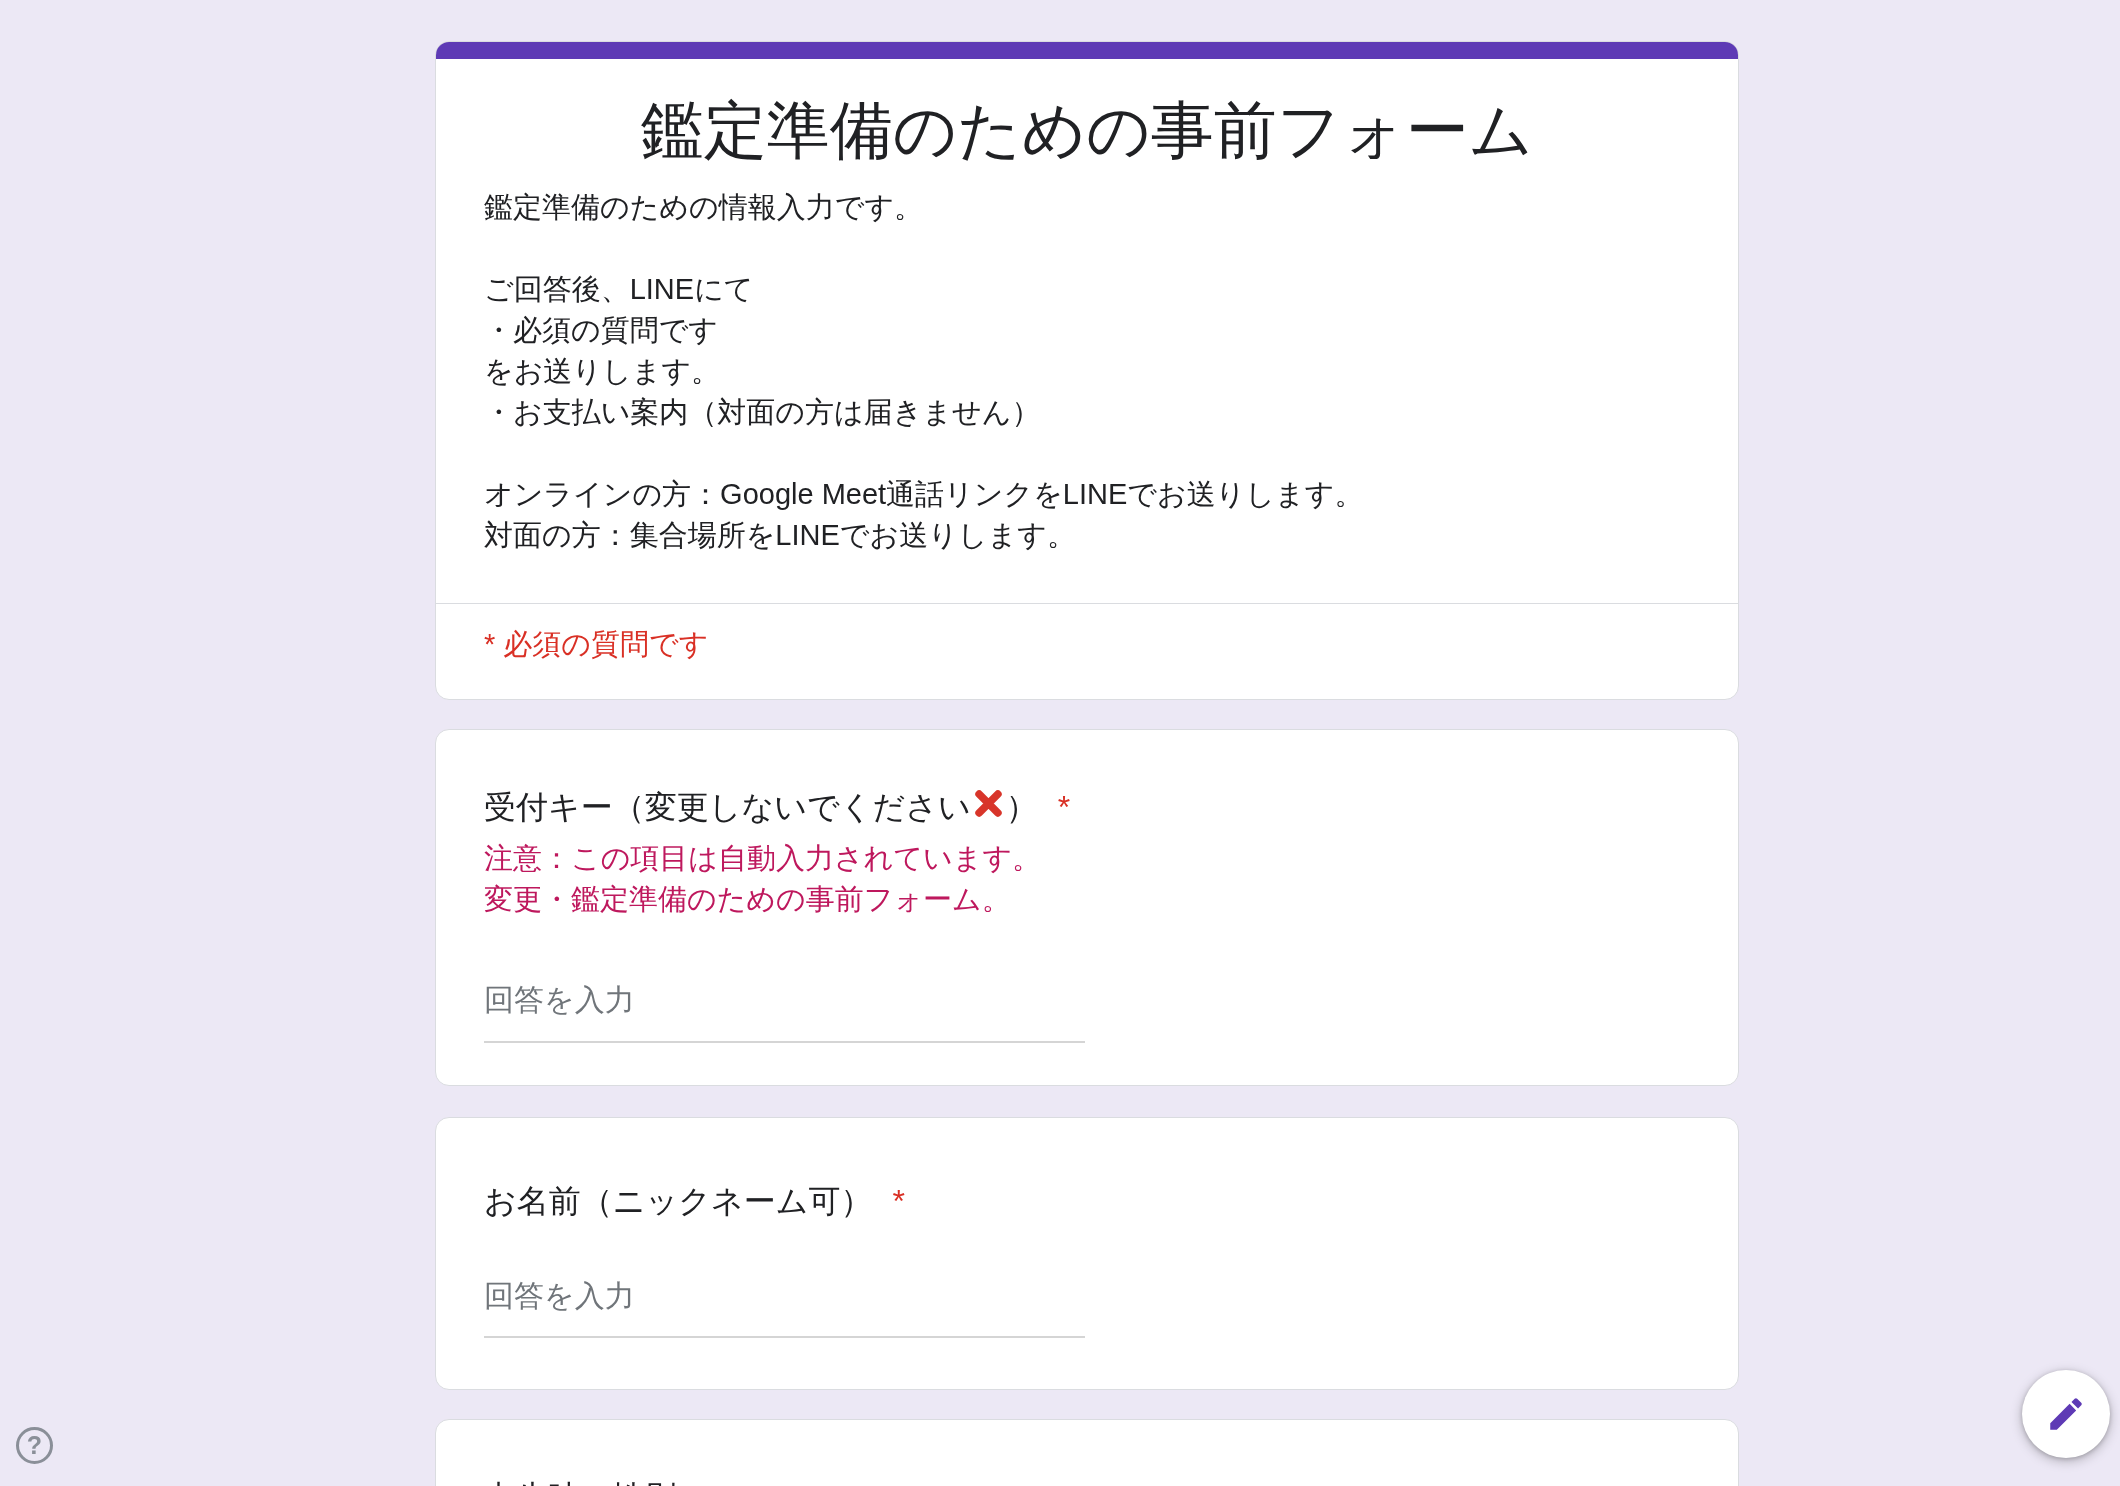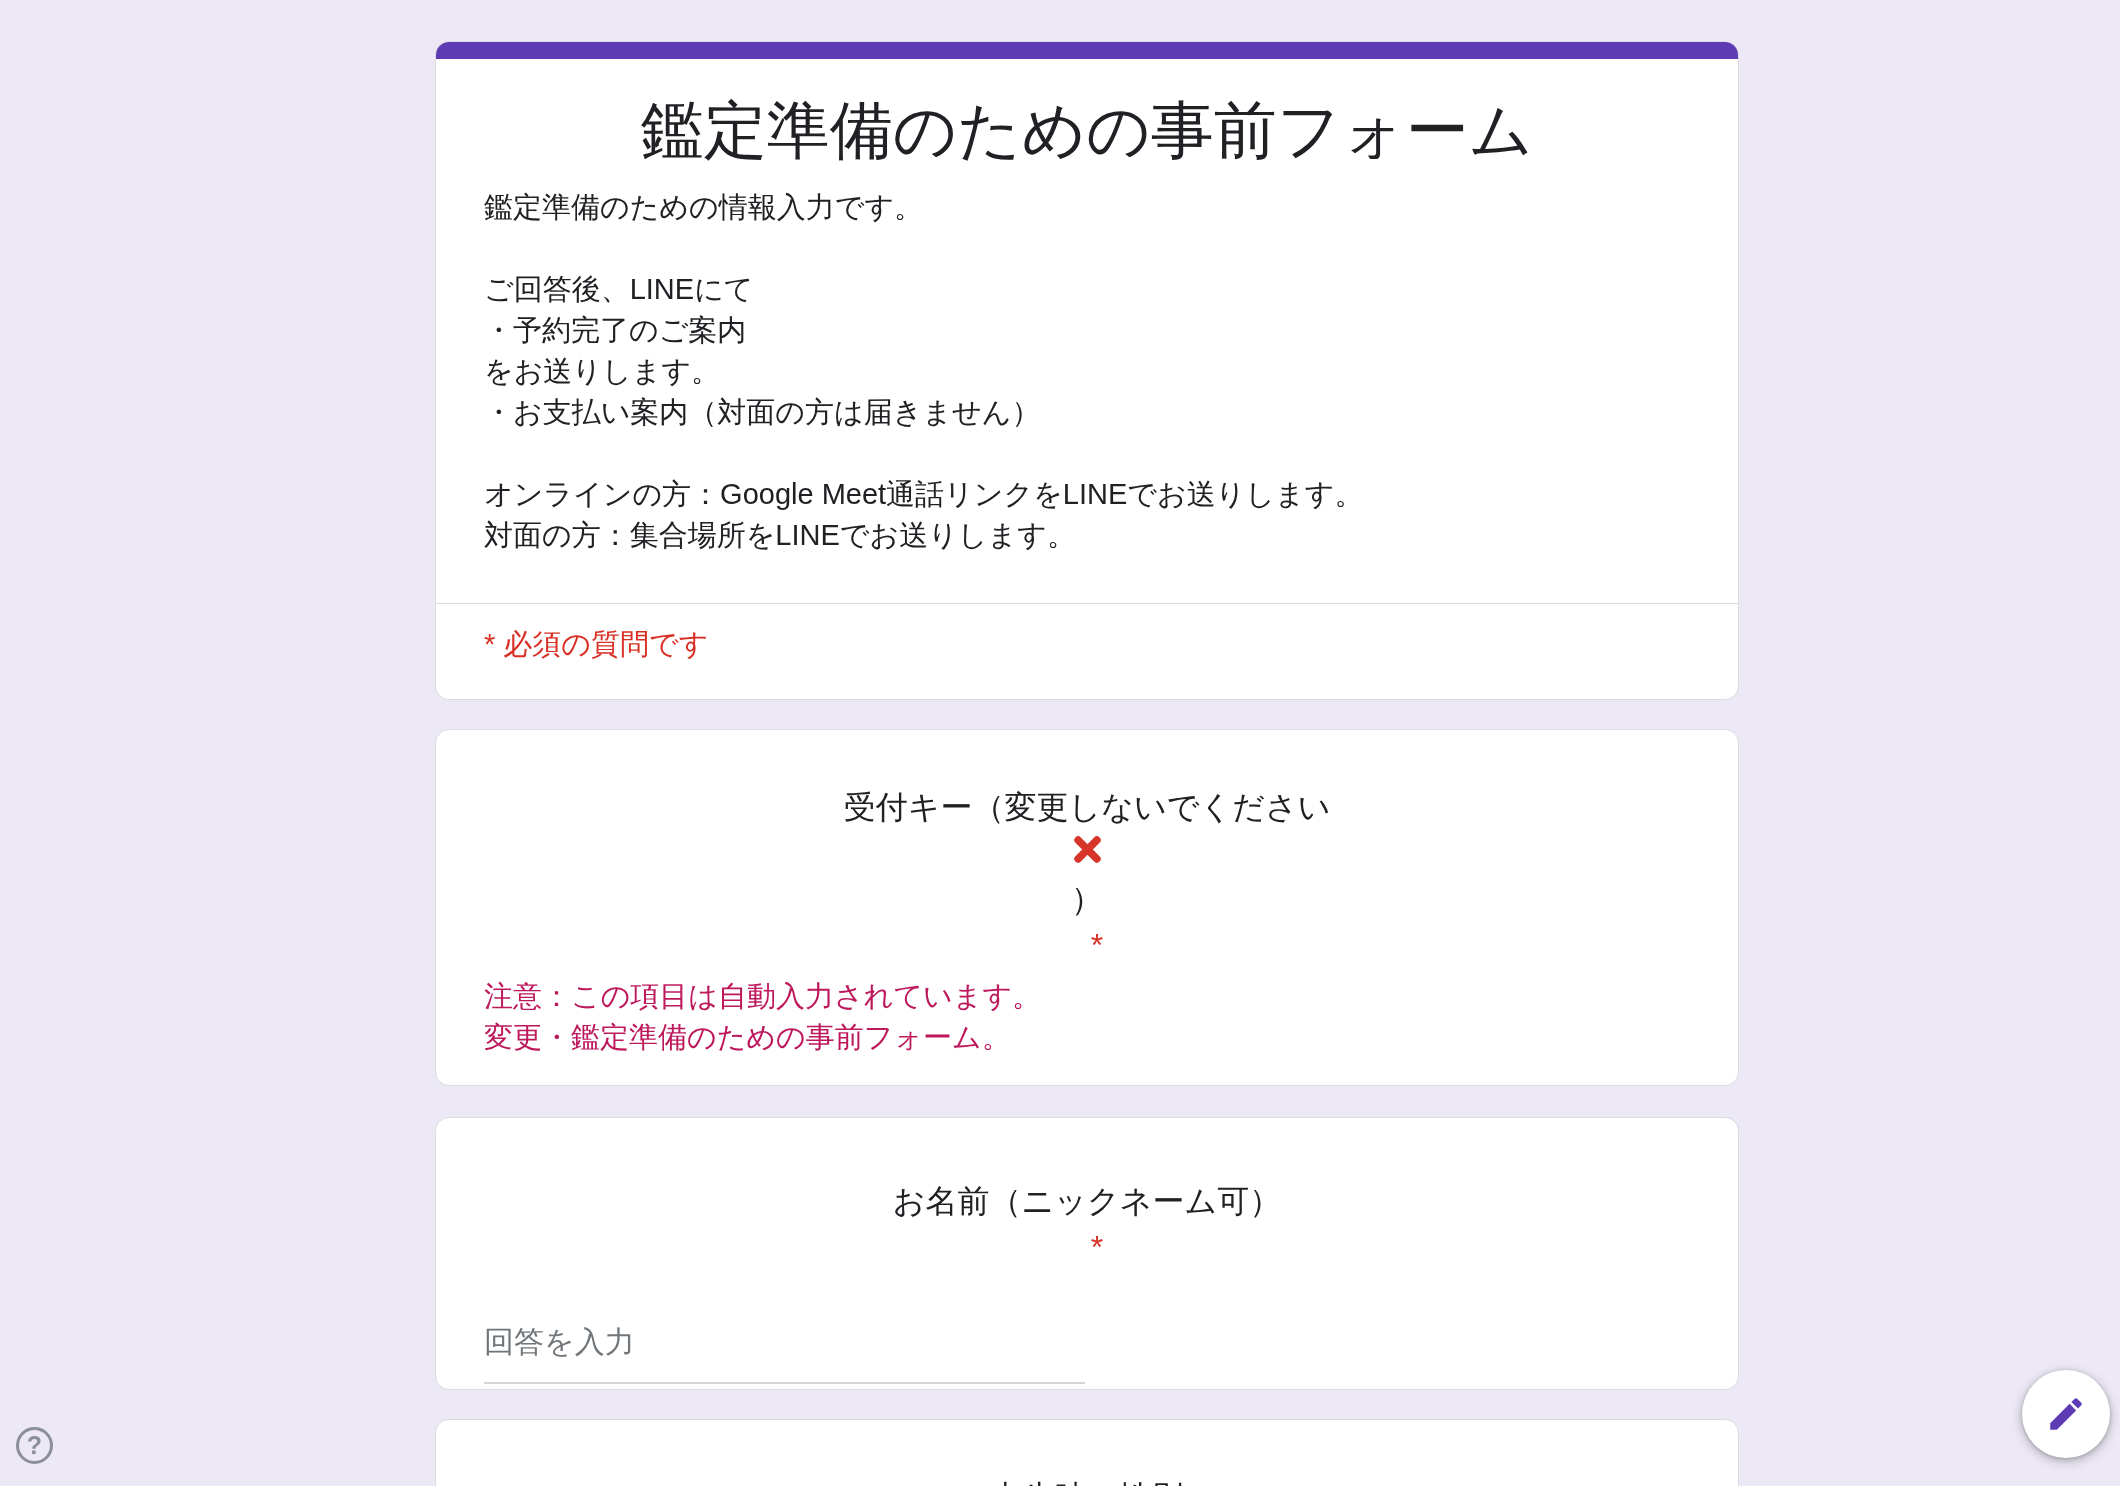--- a/index.html
+++ b/index.html
@@ -62,23 +62,22 @@
   .q-card-1 { height: 357px; }
   .q-card-2 { margin-top: 31px; height: 273px; }
   .q-card-3 { height: 180px; }
   .q-title {
     padding-top: 54px;
     font-size: 32px;
     line-height: 46px;
     font-weight: 500;
     color: #202124;
     display: flex;
-    align-items: center;
+    align-items: flex-end;
     flex-wrap: wrap;
-    flex-direction: column;
   }
   .q-card-2 .q-title { padding-top: 60px; }
   .cross-mark { display: inline-block; margin: 0 1px; position: relative; top: 2px; }
   .required-star {
     color: #D93025;
     margin-left: 20px;
     font-size: 32px;
     font-weight: 500;
   }
   .q-note {
@@ -142,21 +141,21 @@
 
 <div class="form-column">
 
   <section class="card header-card">
     <div class="accent-bar"></div>
     <h1 class="form-title">鑑定準備のための事前フォーム</h1>
     <div class="form-description">
         <div class="line">鑑定準備のための情報入力です。</div>
         <div class="line">&nbsp;</div>
         <div class="line">ご回答後、LINEにて</div>
-        <div class="line">・予約完了のご案内</div>
+        <div class="line">・必須の質問です</div>
         <div class="line">をお送りします。</div>
         <div class="line">・お支払い案内（対面の方は届きません）</div>
         <div class="line">&nbsp;</div>
         <div class="line">オンラインの方：Google Meet通話リンクをLINEでお送りします。</div>
         <div class="line">対面の方：集合場所をLINEでお送りします。</div>
       </div>
     <div class="header-divider"></div>
     <div class="required-notice">* 必須の質問です</div>
   </section>
 

